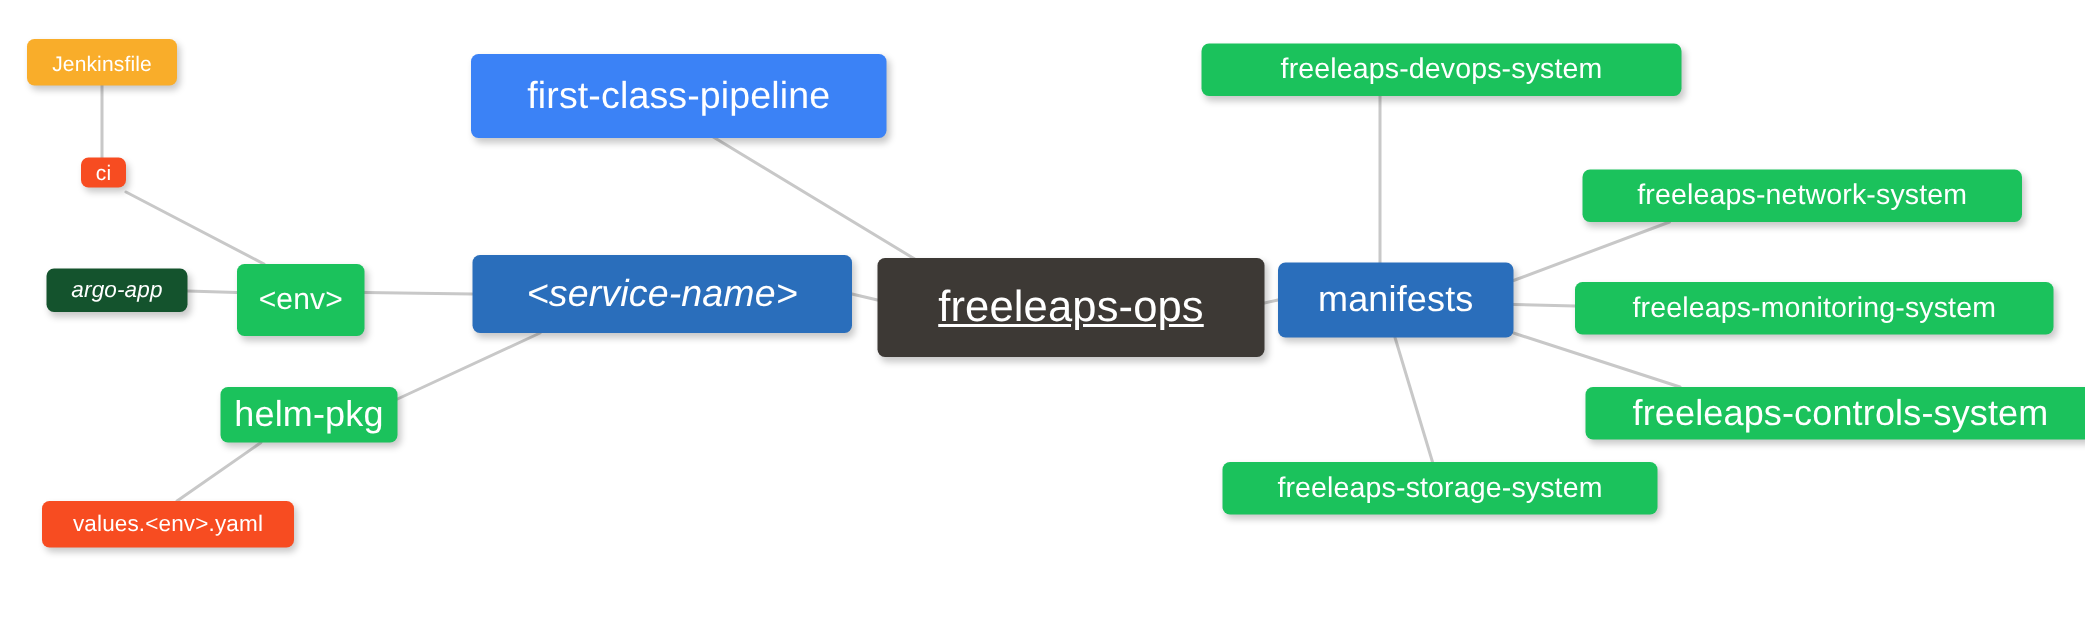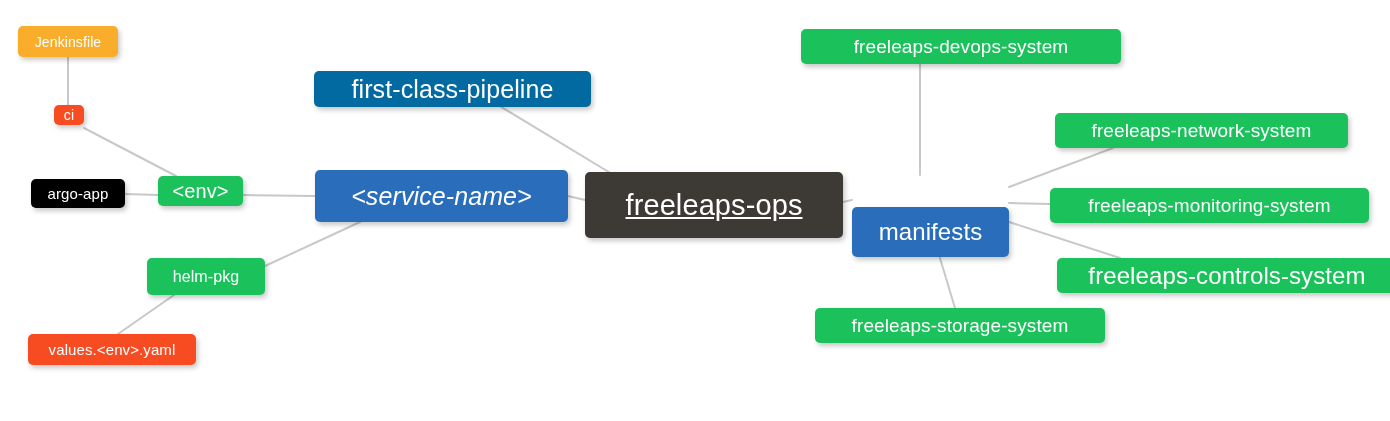--- a/index.html
+++ b/index.html
@@ -54,27 +54,27 @@
       <line x1="174" y1="295" x2="118" y2="334" stroke="#c8c8c8" stroke-width="2" stroke-linecap="round"></line>
       <line x1="920" y1="175" x2="920" y2="64" stroke="#c8c8c8" stroke-width="2" stroke-linecap="round"></line>
       <line x1="1009" y1="187" x2="1113" y2="148" stroke="#c8c8c8" stroke-width="2" stroke-linecap="round"></line>
       <line x1="1009" y1="203" x2="1050" y2="204" stroke="#c8c8c8" stroke-width="2" stroke-linecap="round"></line>
       <line x1="1009" y1="222" x2="1120" y2="258" stroke="#c8c8c8" stroke-width="2" stroke-linecap="round"></line>
       <line x1="930" y1="225" x2="955" y2="308" stroke="#c8c8c8" stroke-width="2" stroke-linecap="round"></line>
     </svg>
   <div id="node-layer">
       <div class="node" style="left: 585px; top: 172px; width: 258px; height: 66px; background: rgb(61, 57, 53); font-size: 29px; text-decoration: underline;">freeleaps-ops</div>
       <div class="node" style="left: 315px; top: 170px; width: 253px; height: 52px; background: rgb(42, 110, 187); font-size: 25px; font-style: italic;">&lt;service-name&gt;</div>
-      <div class="node" style="left: 314px; top: 36px; width: 277px; height: 36px; background: #0369a1; font-size: 25px; margin-top: 35px;">first-class-pipeline</div>
-      <div class="node" style="left: 852px; top: 175px; width: 157px; height: 50px; background: rgb(42, 110, 187); font-size: 24px; margin-top: 32px;">manifests</div>
-      <div class="node" style="left: 158px; top: 176px; width: 85px; height: 30px; background: rgb(27, 194, 92); font-size: 20px;">&lt;env&gt;</div>
-      <div class="node" style="left: 147px; top: 258px; width: 118px; height: 37px; background: rgb(27, 194, 92); font-size: 16px;">helm-pkg</div>
+      <div class="node" style="left: 314px; top: 36px; width: 277px; height: 56px; background: #3b82f6; font-size: 25px;">first-class-pipeline</div>
+      <div class="node" style="left: 852px; top: 175px; width: 157px; height: 50px; background: rgb(42, 110, 187); font-size: 24px;">manifests</div>
+      <div class="node" style="left: 158px; top: 176px; width: 85px; height: 48px; background: rgb(27, 194, 92); font-size: 20px;">&lt;env&gt;</div>
+      <div class="node" style="left: 147px; top: 258px; width: 118px; height: 37px; background: rgb(27, 194, 92); font-size: 24px;">helm-pkg</div>
       <div class="node" style="left: 18px; top: 26px; width: 100px; height: 31px; background: rgb(249, 173, 42); font-size: 14px;">Jenkinsfile</div>
       <div class="node" style="left: 54px; top: 105px; width: 30px; height: 20px; background: rgb(247, 76, 33); font-size: 14px;">ci</div>
-      <div class="node" style="left: 31px; top: 179px; width: 94px; height: 29px; background: #000000; font-size: 15px;">argo-app</div>
+      <div class="node" style="left: 31px; top: 179px; width: 94px; height: 29px; background: #14532d; font-size: 15px; font-style: italic;">argo-app</div>
       <div class="node" style="left: 10px; top: 334px; width: 168px; height: 31px; background: rgb(247, 76, 33); font-size: 15px; margin-left: 18px;">values.&lt;env&gt;.yaml</div>
       <div class="node" style="left: 801px; top: 29px; width: 320px; height: 35px; background: rgb(27, 194, 92); font-size: 19px;">freeleaps-devops-system</div>
       <div class="node" style="left: 1055px; top: 113px; width: 293px; height: 35px; background: rgb(27, 194, 92); font-size: 19px;">freeleaps-network-system</div>
       <div class="node" style="left: 1050px; top: 188px; width: 319px; height: 35px; background: rgb(27, 194, 92); font-size: 19px; text-align: center;">freeleaps-monitoring-system</div>
       <div class="node" style="left: 1057px; top: 258px; width: 340px; height: 35px; background: rgb(27, 194, 92); font-size: 24px;">freeleaps-controls-system</div>
       <div class="node" style="left: 815px; top: 308px; width: 290px; height: 35px; background: rgb(27, 194, 92); font-size: 19px; text-align: right;">freeleaps-storage-system</div>
     </div>
 </div>
 
 </body></html>

